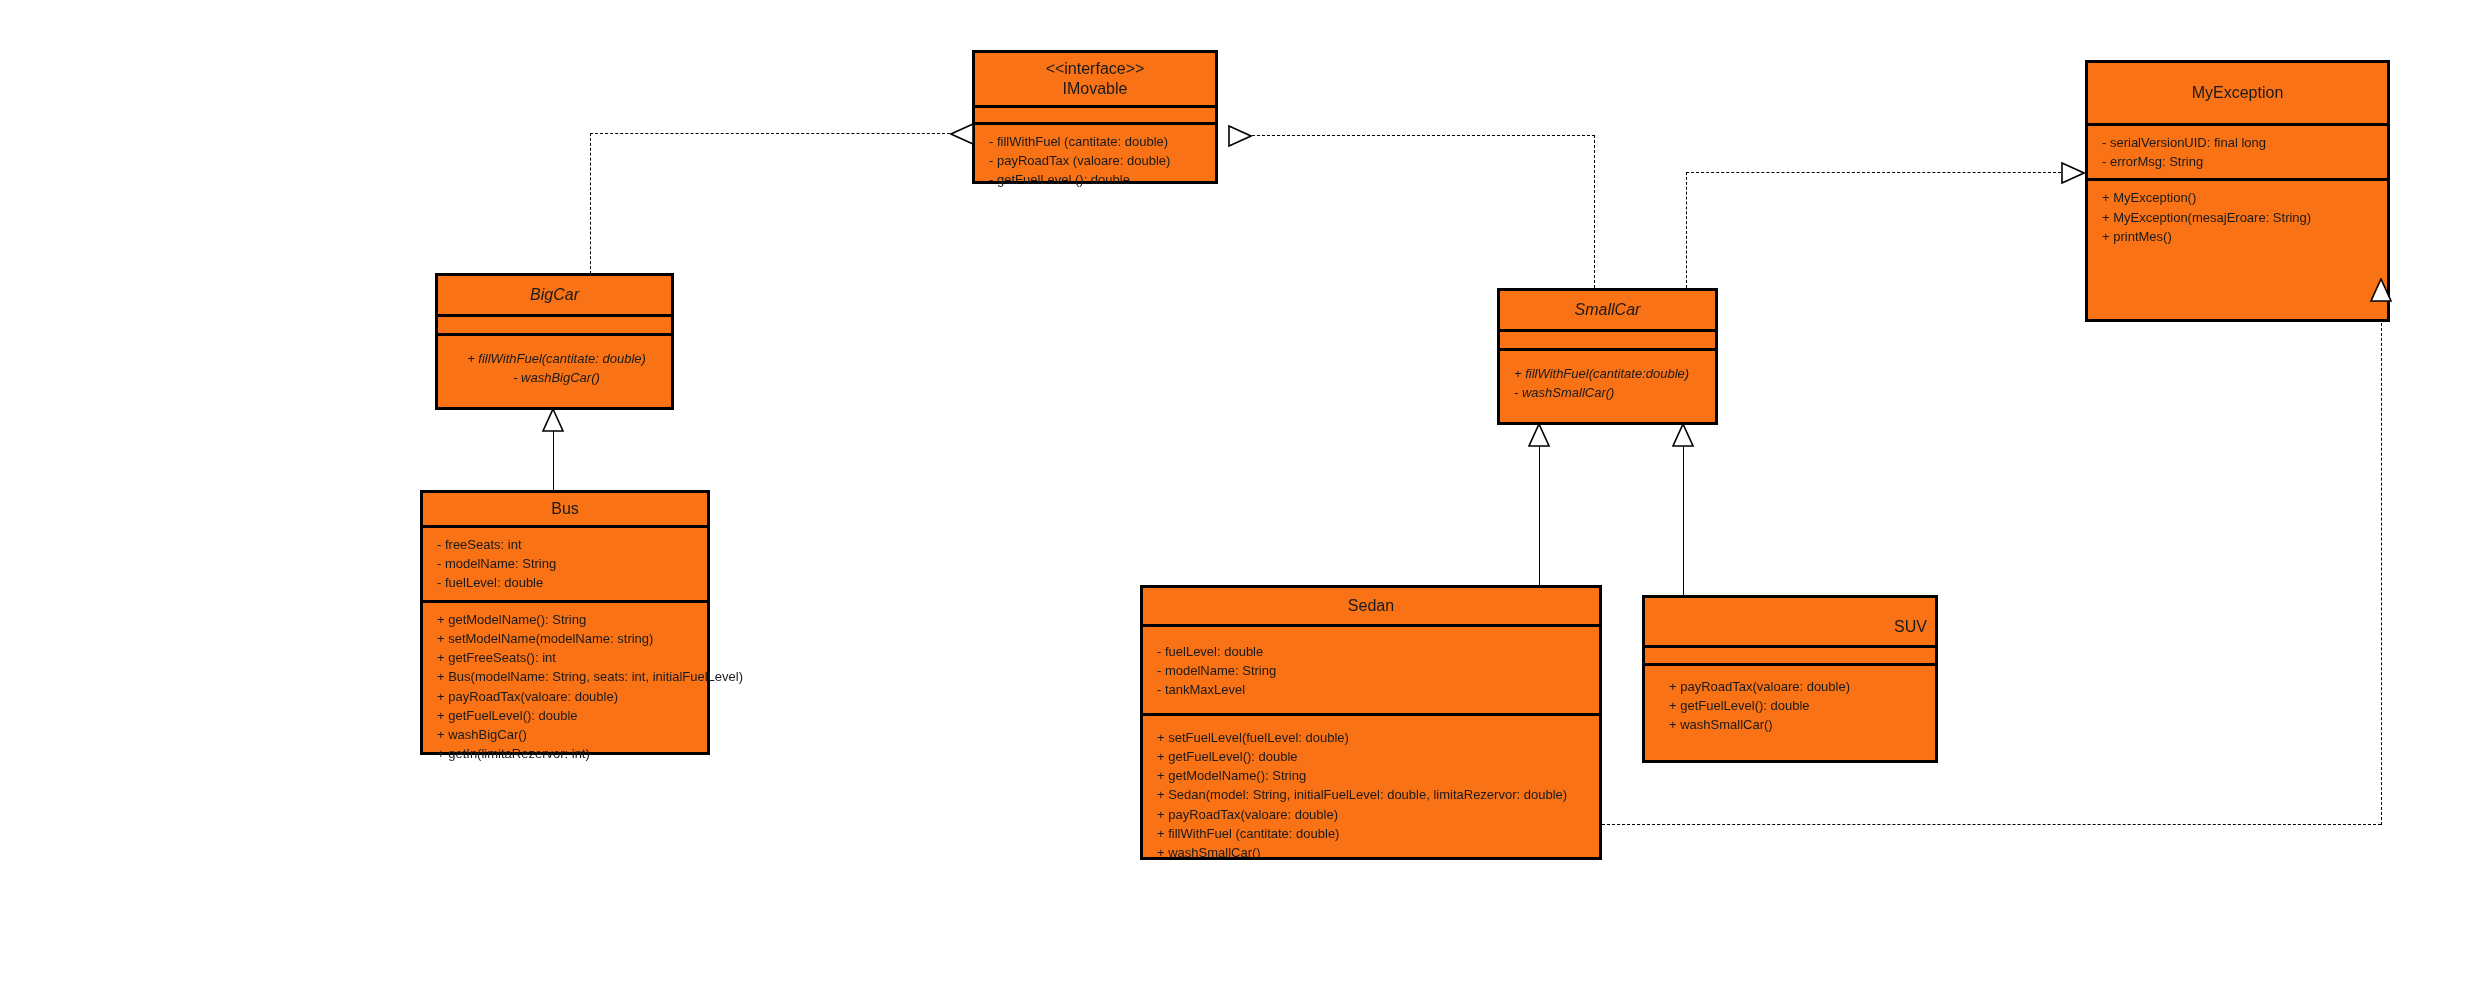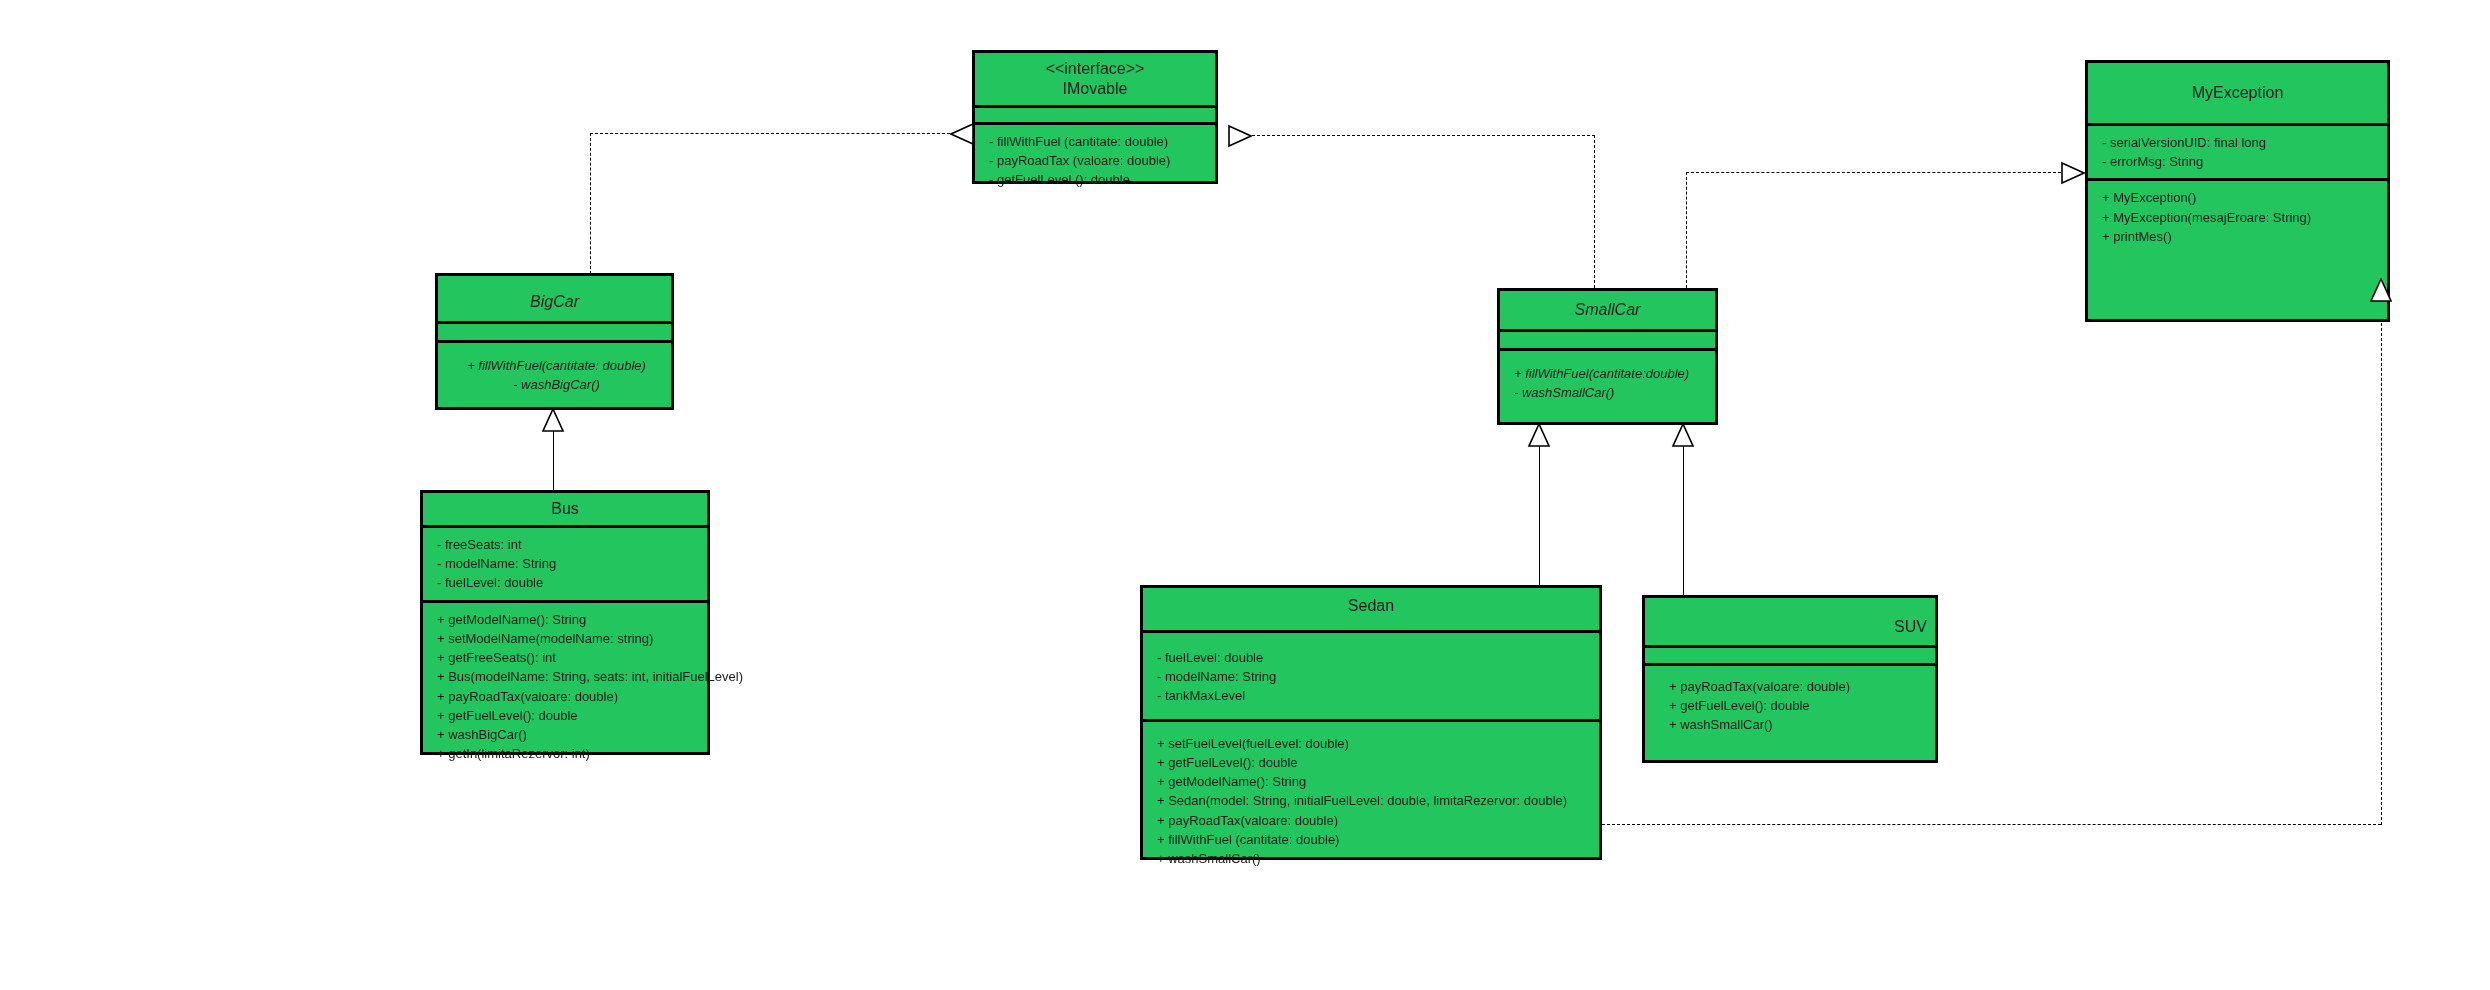--- a/index.html
+++ b/index.html
@@ -12,21 +12,21 @@
     width: 2490px;
     height: 990px;
     background: #ffffff;
     font-family: "Liberation Sans", sans-serif;
     overflow: hidden;
   }
   .uml-box {
     position: absolute;
     box-sizing: border-box;
     border: 3px solid #000000;
-    background: #22c55e;
+    background: #f97316;
     z-index: 5;
   }
   .uml-title {
     box-sizing: border-box;
     text-align: center;
     font-size: 16px;
     color: #1a1a1a;
     padding: 6px 8px 6px 8px;
     line-height: 1.25;
     white-space: pre-line;
@@ -167,21 +167,21 @@
     </div>
     <div class="sep"></div>
     <div class="uml-compartment">
       <div class="member">+ MyException()</div>
       <div class="member">+ MyException(mesajEroare: String)</div>
       <div class="member">+ printMes()</div>
     </div>
   </div>
 
   <div class="uml-box" style="left:435px; top:273px; width:239px; height:137px;">
-    <div class="uml-title abstract" style="padding-top:16px; padding-bottom:9px;">BigCar</div>
+    <div class="uml-title abstract" style="padding-top:9px; padding-bottom:9px;">BigCar</div>
     <div class="sep"></div>
     <div class="uml-compartment empty" style="height:16px;"></div>
     <div class="sep"></div>
     <div class="uml-compartment italic" style="padding-top:13px;text-align:center;">
       <div class="member">+ fillWithFuel(cantitate: double)</div>
       <div class="member">- washBigCar()</div>
     </div>
   </div>
 
   <div class="uml-box" style="left:1497px; top:288px; width:221px; height:137px;">
@@ -210,21 +210,21 @@
       <div class="member">+ getFreeSeats(): int</div>
       <div class="member">+ Bus(modelName: String, seats: int, initialFuelLevel)</div>
       <div class="member">+ payRoadTax(valoare: double)</div>
       <div class="member">+ getFuelLevel(): double</div>
       <div class="member">+ washBigCar()</div>
       <div class="member">+ getIn(limitaRezervor: int)</div>
     </div>
   </div>
 
   <div class="uml-box" style="left:1140px; top:585px; width:462px; height:275px;">
-    <div class="uml-title" style="padding-top:8px; padding-bottom:14px;border-radius:19px;">Sedan</div>
+    <div class="uml-title" style="padding-top:8px; padding-bottom:8px;border-radius:19px;">Sedan</div>
     <div class="sep"></div>
     <div class="uml-compartment" style="padding-top:15px; padding-bottom:13px;">
       <div class="member">- fuelLevel: double</div>
       <div class="member">- modelName: String</div>
       <div class="member">- tankMaxLevel</div>
     </div>
     <div class="sep"></div>
     <div class="uml-compartment" style="padding-top:12px;">
       <div class="member">+ setFuelLevel(fuelLevel: double)</div>
       <div class="member">+ getFuelLevel(): double</div>

